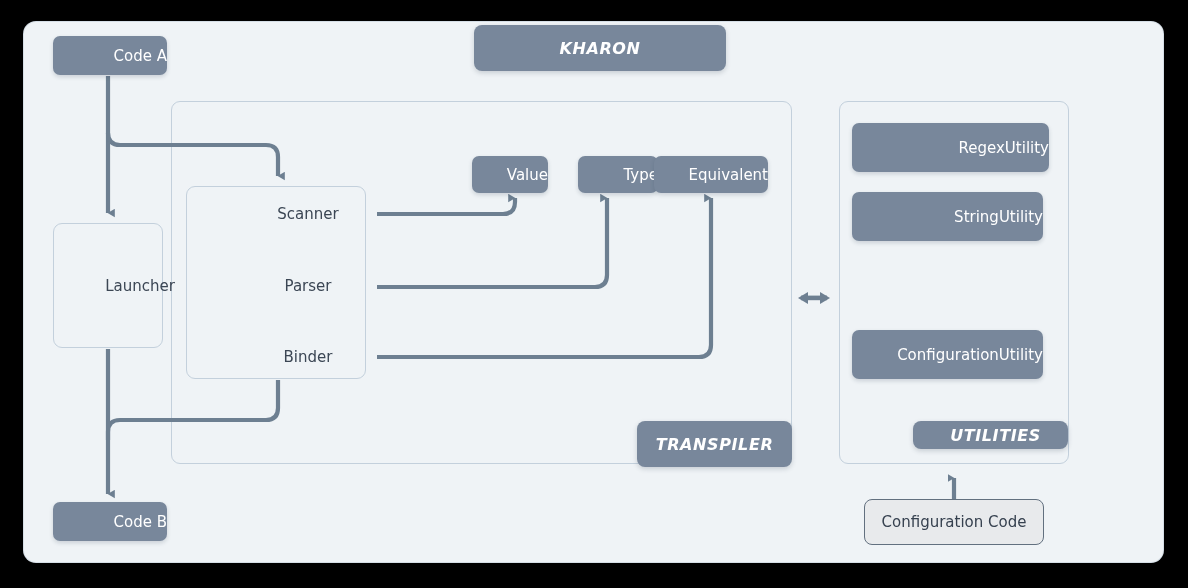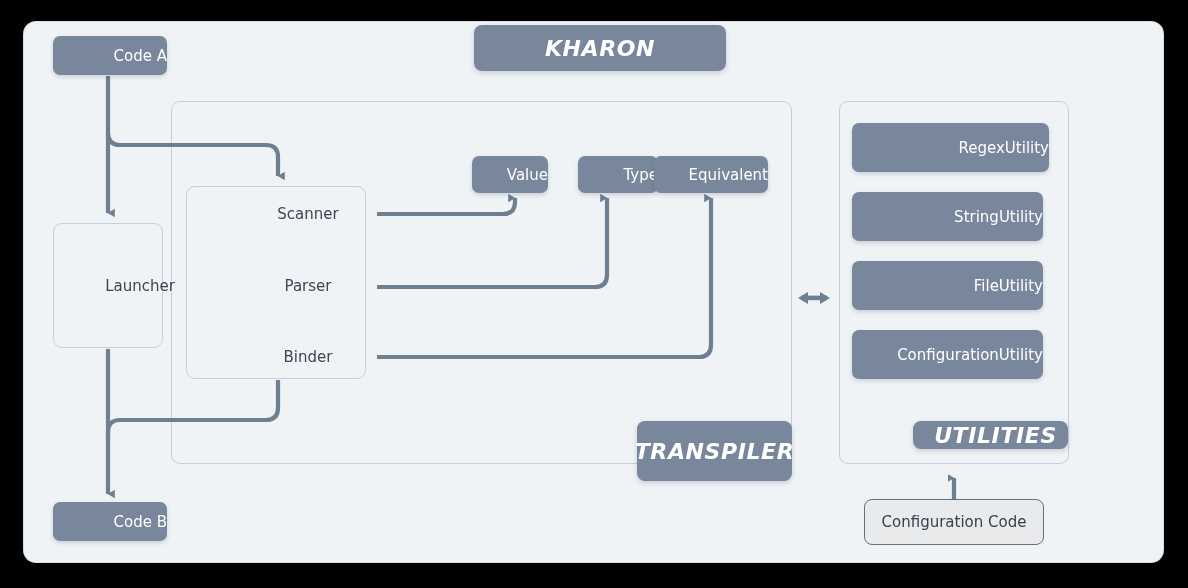--- a/index.html
+++ b/index.html
@@ -61,21 +61,21 @@
     font-size: 15px;
     box-shadow: 0 2px 4px rgba(40,55,75,0.18);
     justify-content: flex-end;
   }
 
   
   .badge {
     background: #78879b;
     color: #ffffff;
     border-radius: 8px;
-    font-size: 22px;
+    font-size: 16px;
     font-weight: bold;
     font-style: italic;
     letter-spacing: 0.6px;
     box-shadow: 0 2px 5px rgba(40,55,75,0.20);
   }
 
   
   .frame {
     background: transparent;
     border: 1.6px solid #c3d0dc;
@@ -158,21 +158,21 @@
       <rect x="801" y="295.6" width="26" height="4.6" rx="0"></rect>
       <path d="M798,298 L808,292 L808,304 Z"></path>
       <path d="M830,298 L820,292 L820,304 Z"></path>
     </g>
   </svg>
 
   <div class="node badge l-badge" style="left:474px; top:25px; width:252px; height:46px;">
     <span>KHARON</span>
   </div>
 
-  <div class="node badge l-badge" style="left:637px; top:421px; width:155px; height:60px;">
+  <div class="node badge l-badge" style="left:637px; top:421px; width:155px; height:46px;">
     <span>TRANSPILER</span>
   </div>
 
   <div class="node badge l-badge" style="left:913px; top:421px; width:155px; height:28px;padding-left:10px;">
     <span>UTILITIES</span>
   </div>
 
   <div class="node chip l-node" style="left:53px; top:36px; width:114px; height:39px;">
     <span>Code A</span>
   </div>
@@ -202,23 +202,20 @@
   </div>
 
   <div class="node chip l-node" style="left:852px; top:123px; width:197px; height:49px;">
     <span>RegexUtility</span>
   </div>
 
   <div class="node chip l-node" style="left:852px; top:192px; width:191px; height:49px;">
     <span>StringUtility</span>
   </div>
 
-  <div class="node chip l-node" style="left:852px; top:261px; width:191px; height:49px;">
-    <span>FileUtility</span>
-  </div>
 
   <div class="node chip l-node" style="left:852px; top:330px; width:191px; height:49px;">
     <span>ConfigurationUtility</span>
   </div>
 
   <div class="node config-box l-node" style="left:864px; top:499px; width:180px; height:46px;">
     <span>Configuration Code</span>
   </div>
 
 </div>

